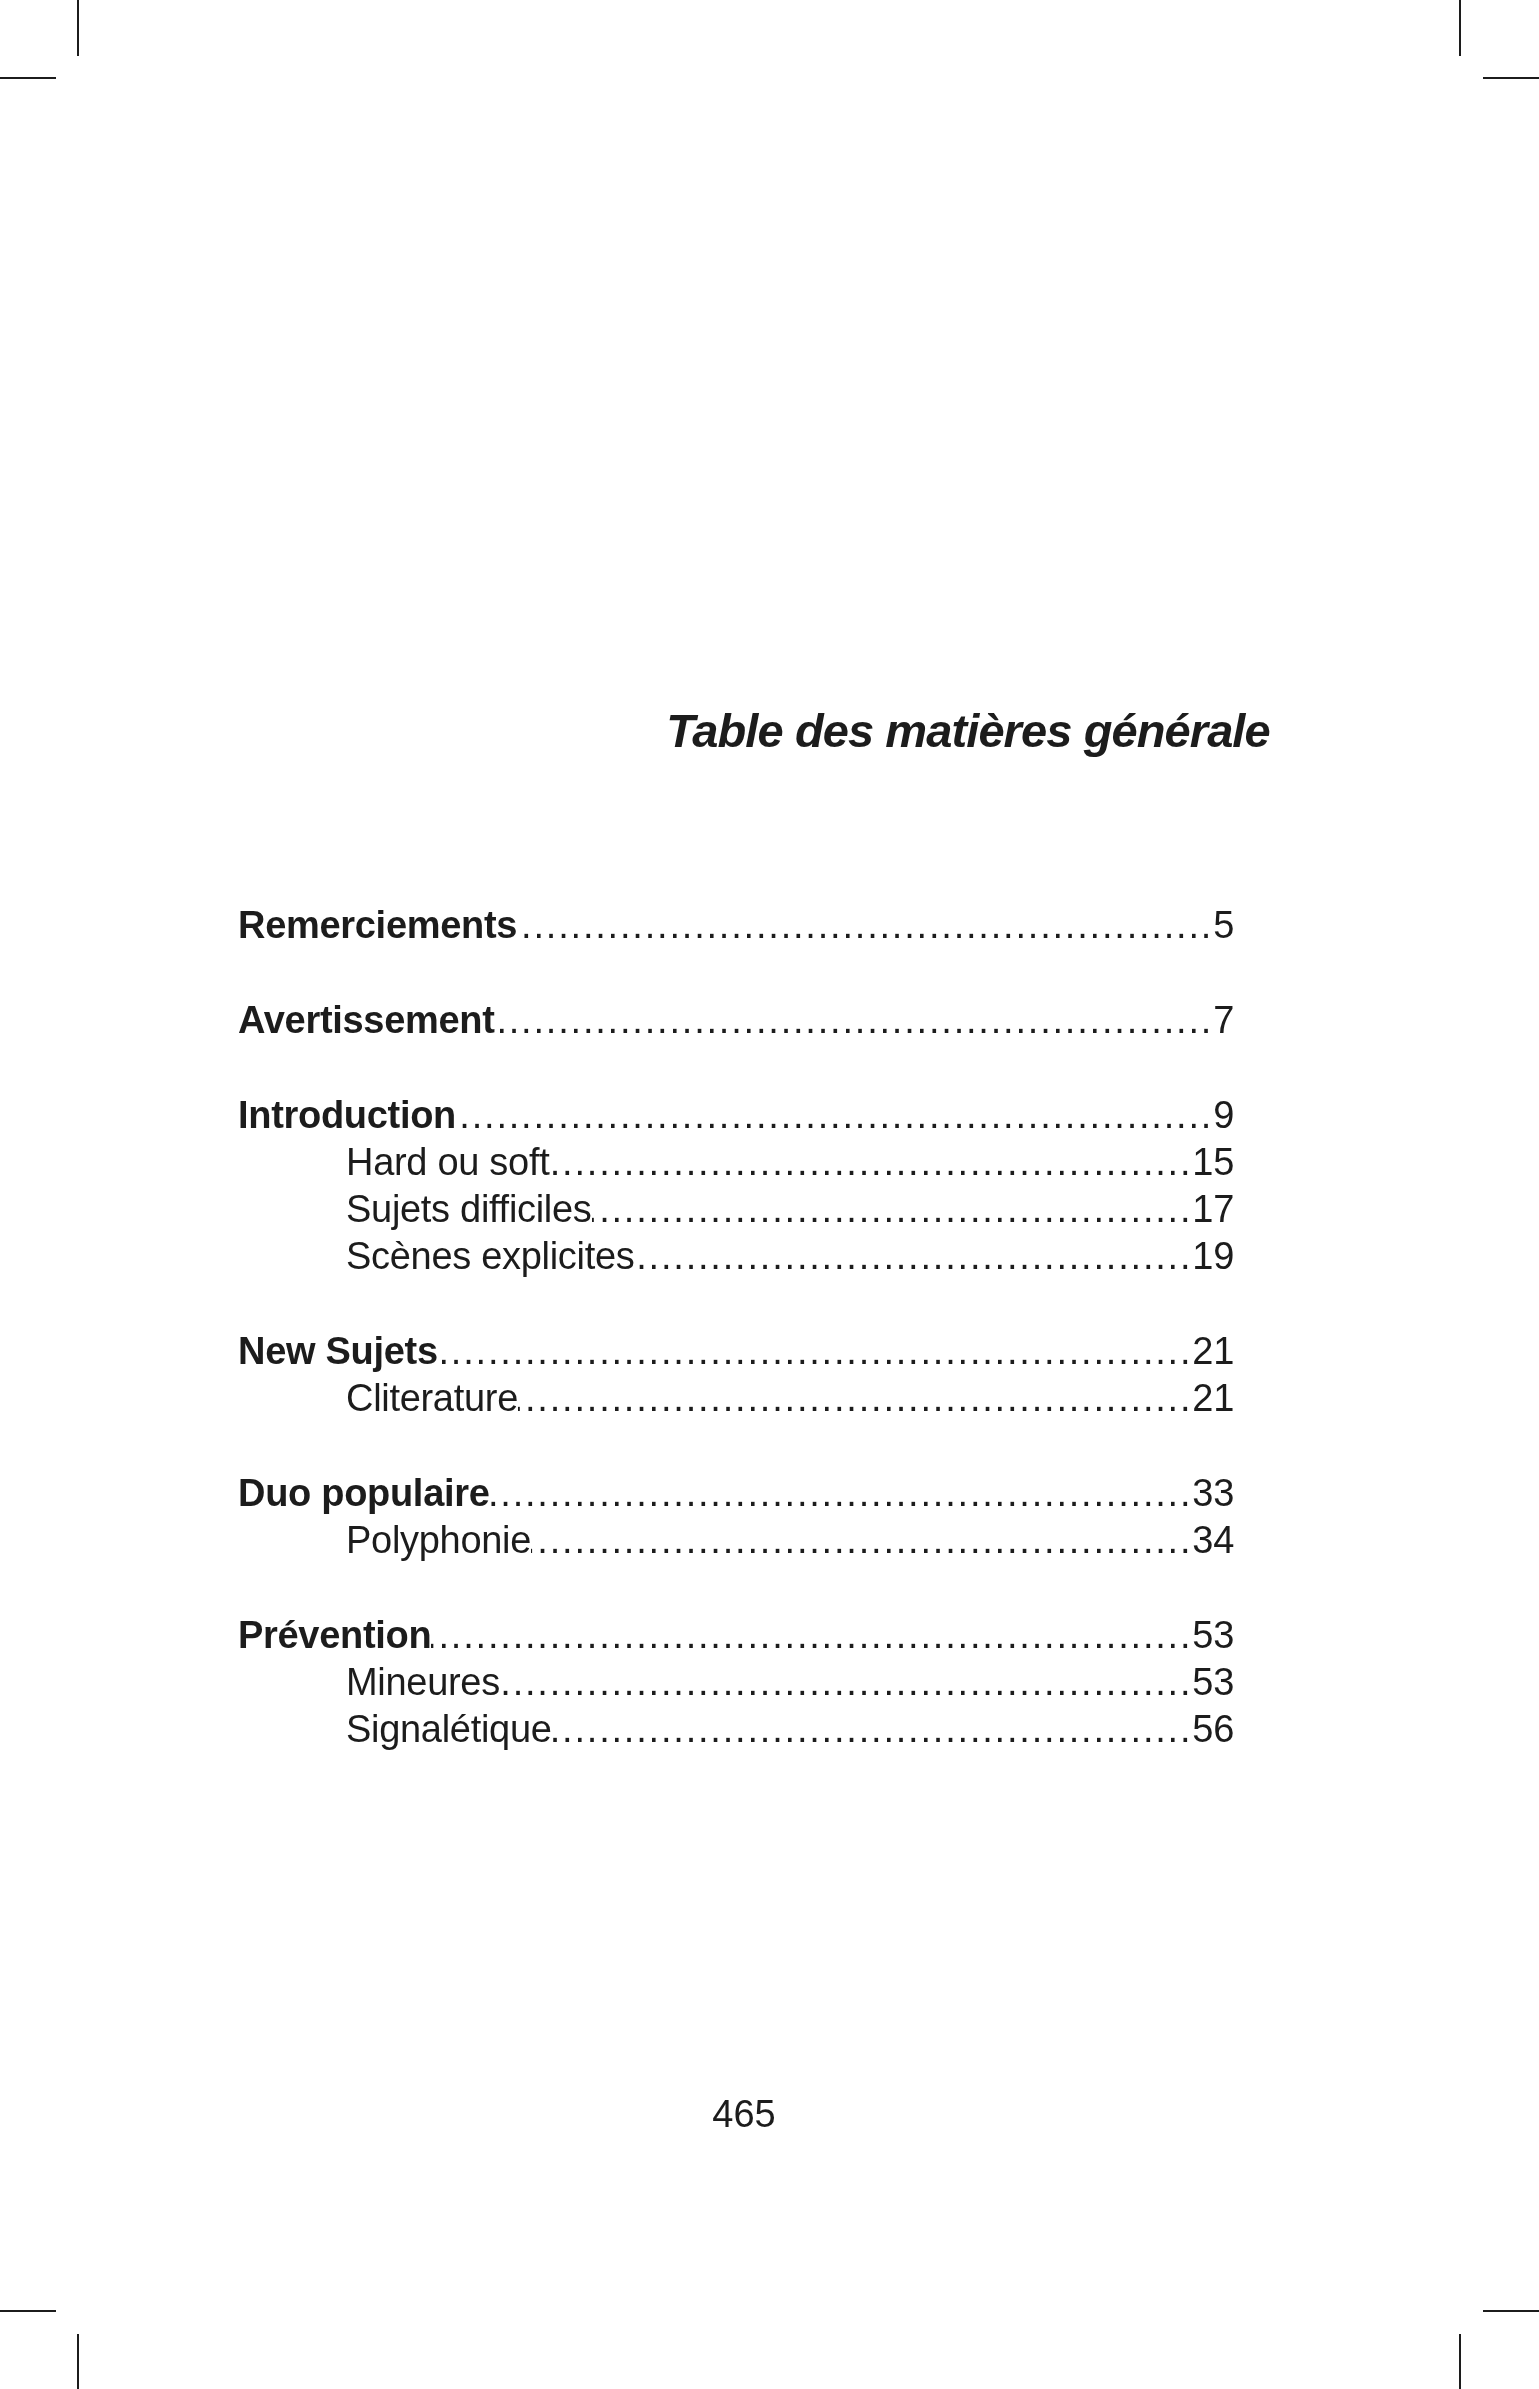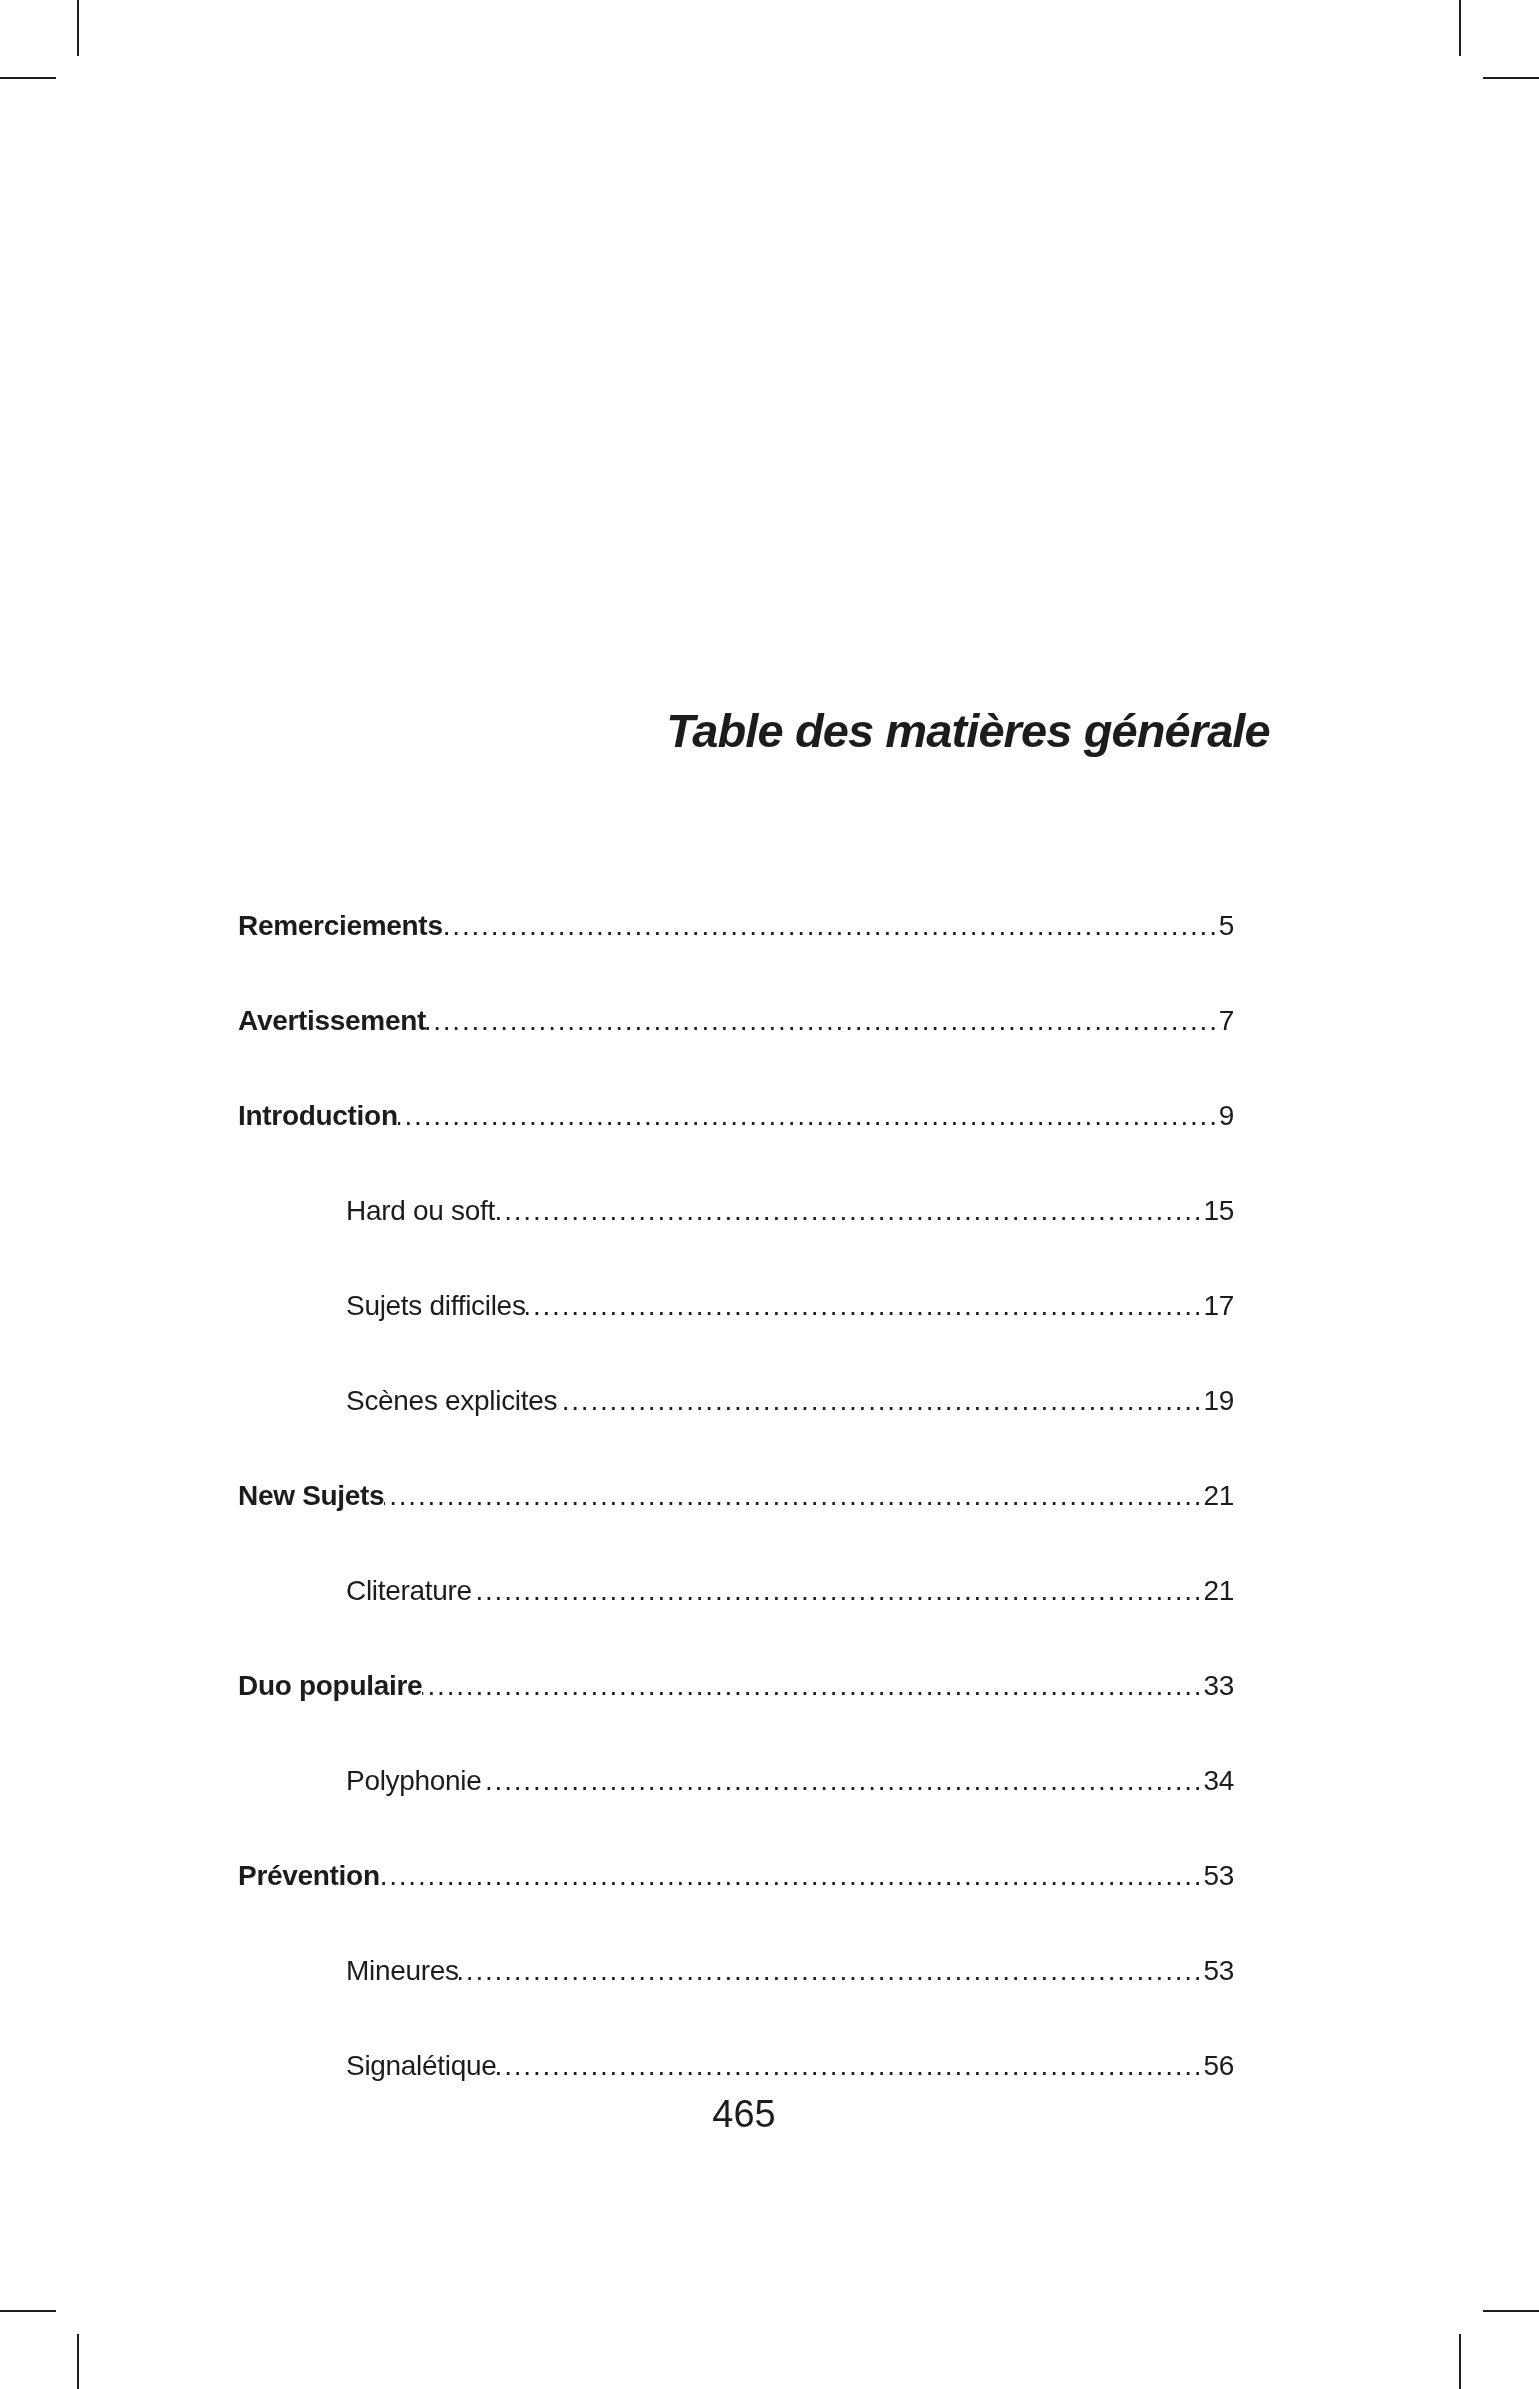--- a/index.html
+++ b/index.html
@@ -51,25 +51,25 @@
     position:absolute;
     left:238px;
     top:902px;
     width:996px;
   }
   .toc-section + .toc-section{margin-top:48px;}
   .toc-row{
     display:flex;
     align-items:baseline;
     line-height:47px;
-    font-size:28px;
+    font-size:38px;
     letter-spacing:-0.3px;
     text-align:center;
   }
-  .toc-row.level-1{padding-left:108px;margin-top:48px;}
+  .toc-row.level-1{padding-left:108px;}
   .toc-row.level-0 .toc-label{font-weight:700;}
   .toc-label{white-space:nowrap;flex:0 0 auto;}
   .toc-leader{
     flex:1 1 auto;
     overflow:hidden;
     white-space:nowrap;
     direction:rtl;           
     padding-left:5.4px;
     min-width:18px;
   }

